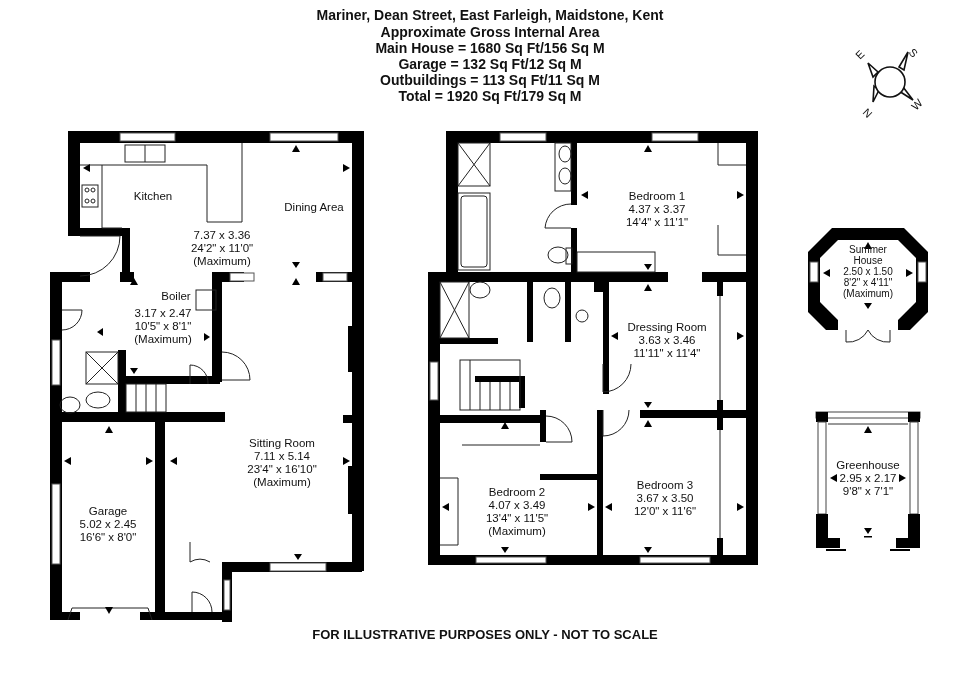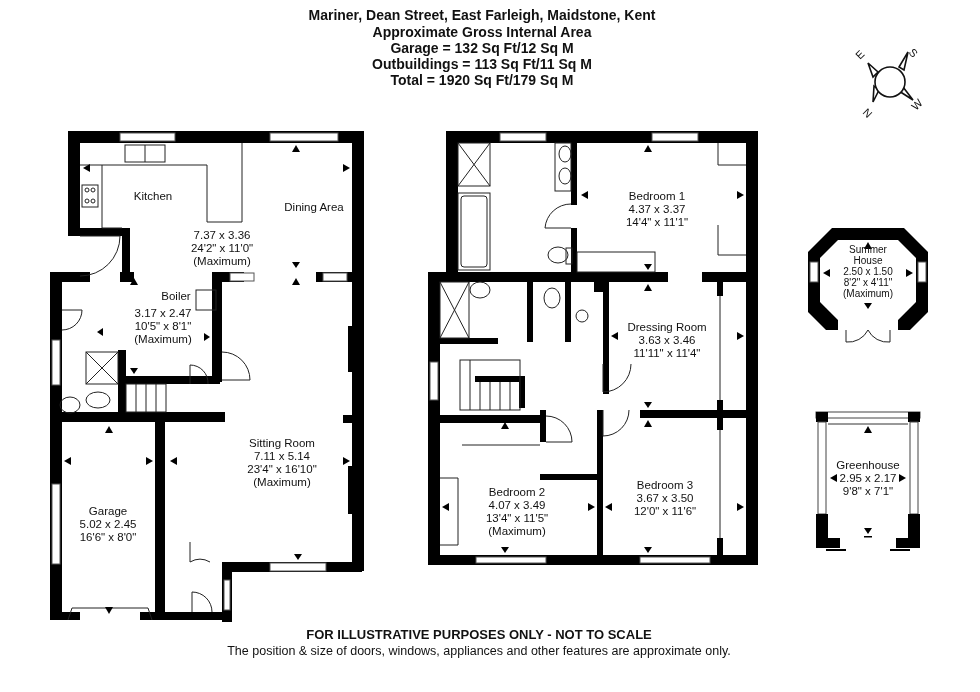--- a/index.html
+++ b/index.html
@@ -1,31 +1,32 @@
 <!DOCTYPE html>
 <html><head>
 <meta charset="utf-8">
 <style>
   html, body { margin: 0; padding: 0; background: #ffffff; }
   body { width: 980px; height: 692px; position: relative; overflow: hidden; font-family: "Liberation Sans", sans-serif; color: #111; }
-  .header { position: absolute; left: 272px; top: 6px; width: 420px; text-align: center; font-weight: bold; }
+  .header { position: absolute; left: 280px; top: 6px; width: 420px; text-align: center; font-weight: bold; }
   .header .title { font-size: 14px; line-height: 18px; }
   .header .line { font-size: 14px; line-height: 16px; }
-  .footer { position: absolute; left: 189px; top: 626px; width: 580px; text-align: center; }
+  .footer { position: absolute; left: 195px; top: 626px; width: 580px; text-align: center; }
   .footer .f1 { font-weight: bold; font-size: 13px; line-height: 17px; }
   .footer .f2, .footer .f3 { font-size: 12.5px; line-height: 17px; }
   svg { position: absolute; left: 0; top: 0; }
   .lbl { font-family: "Liberation Sans", sans-serif; font-size: 11.5px; fill: #111; text-anchor: middle; }
 </style>
 </head>
 <body>
 
 <div class="header">
   <div class="title">Mariner, Dean Street, East Farleigh, Maidstone, Kent</div>
   <div class="line">Approximate Gross Internal Area</div>
+  <div class="line">Main House = 1680 Sq Ft/156 Sq M</div>
   <div class="line">Garage = 132 Sq Ft/12 Sq M</div>
   <div class="line">Outbuildings = 113 Sq Ft/11 Sq M</div>
   <div class="line">Total = 1920 Sq Ft/179 Sq M</div>
 </div>
 
 <svg width="980" height="692" viewBox="0 0 980 692">
 
   <g stroke="#111" stroke-width="1.6" fill="#fff">
     <polygon points="868,63 878,72 873,77"></polygon>
     <polygon points="908,52 899,67 904,70"></polygon>
@@ -318,14 +319,13 @@
     <text class="lbl" x="868" y="469">Greenhouse</text>
     <polygon points="830,478 837,474 837,482" fill="#000"></polygon>
     <polygon points="906,478 899,474 899,482" fill="#000"></polygon>
     <text class="lbl" x="868" y="482">2.95 x 2.17</text>
     <text class="lbl" x="868" y="495">9'8" x 7'1"</text>
   </g>
 </svg>
 
 <div class="footer">
   <div class="f1">FOR ILLUSTRATIVE PURPOSES ONLY - NOT TO SCALE</div>
-  <div class="f2">The position &amp; size of doors, windows, appliances and other features are approximate only.</div>
 </div>
 
 </body></html>

